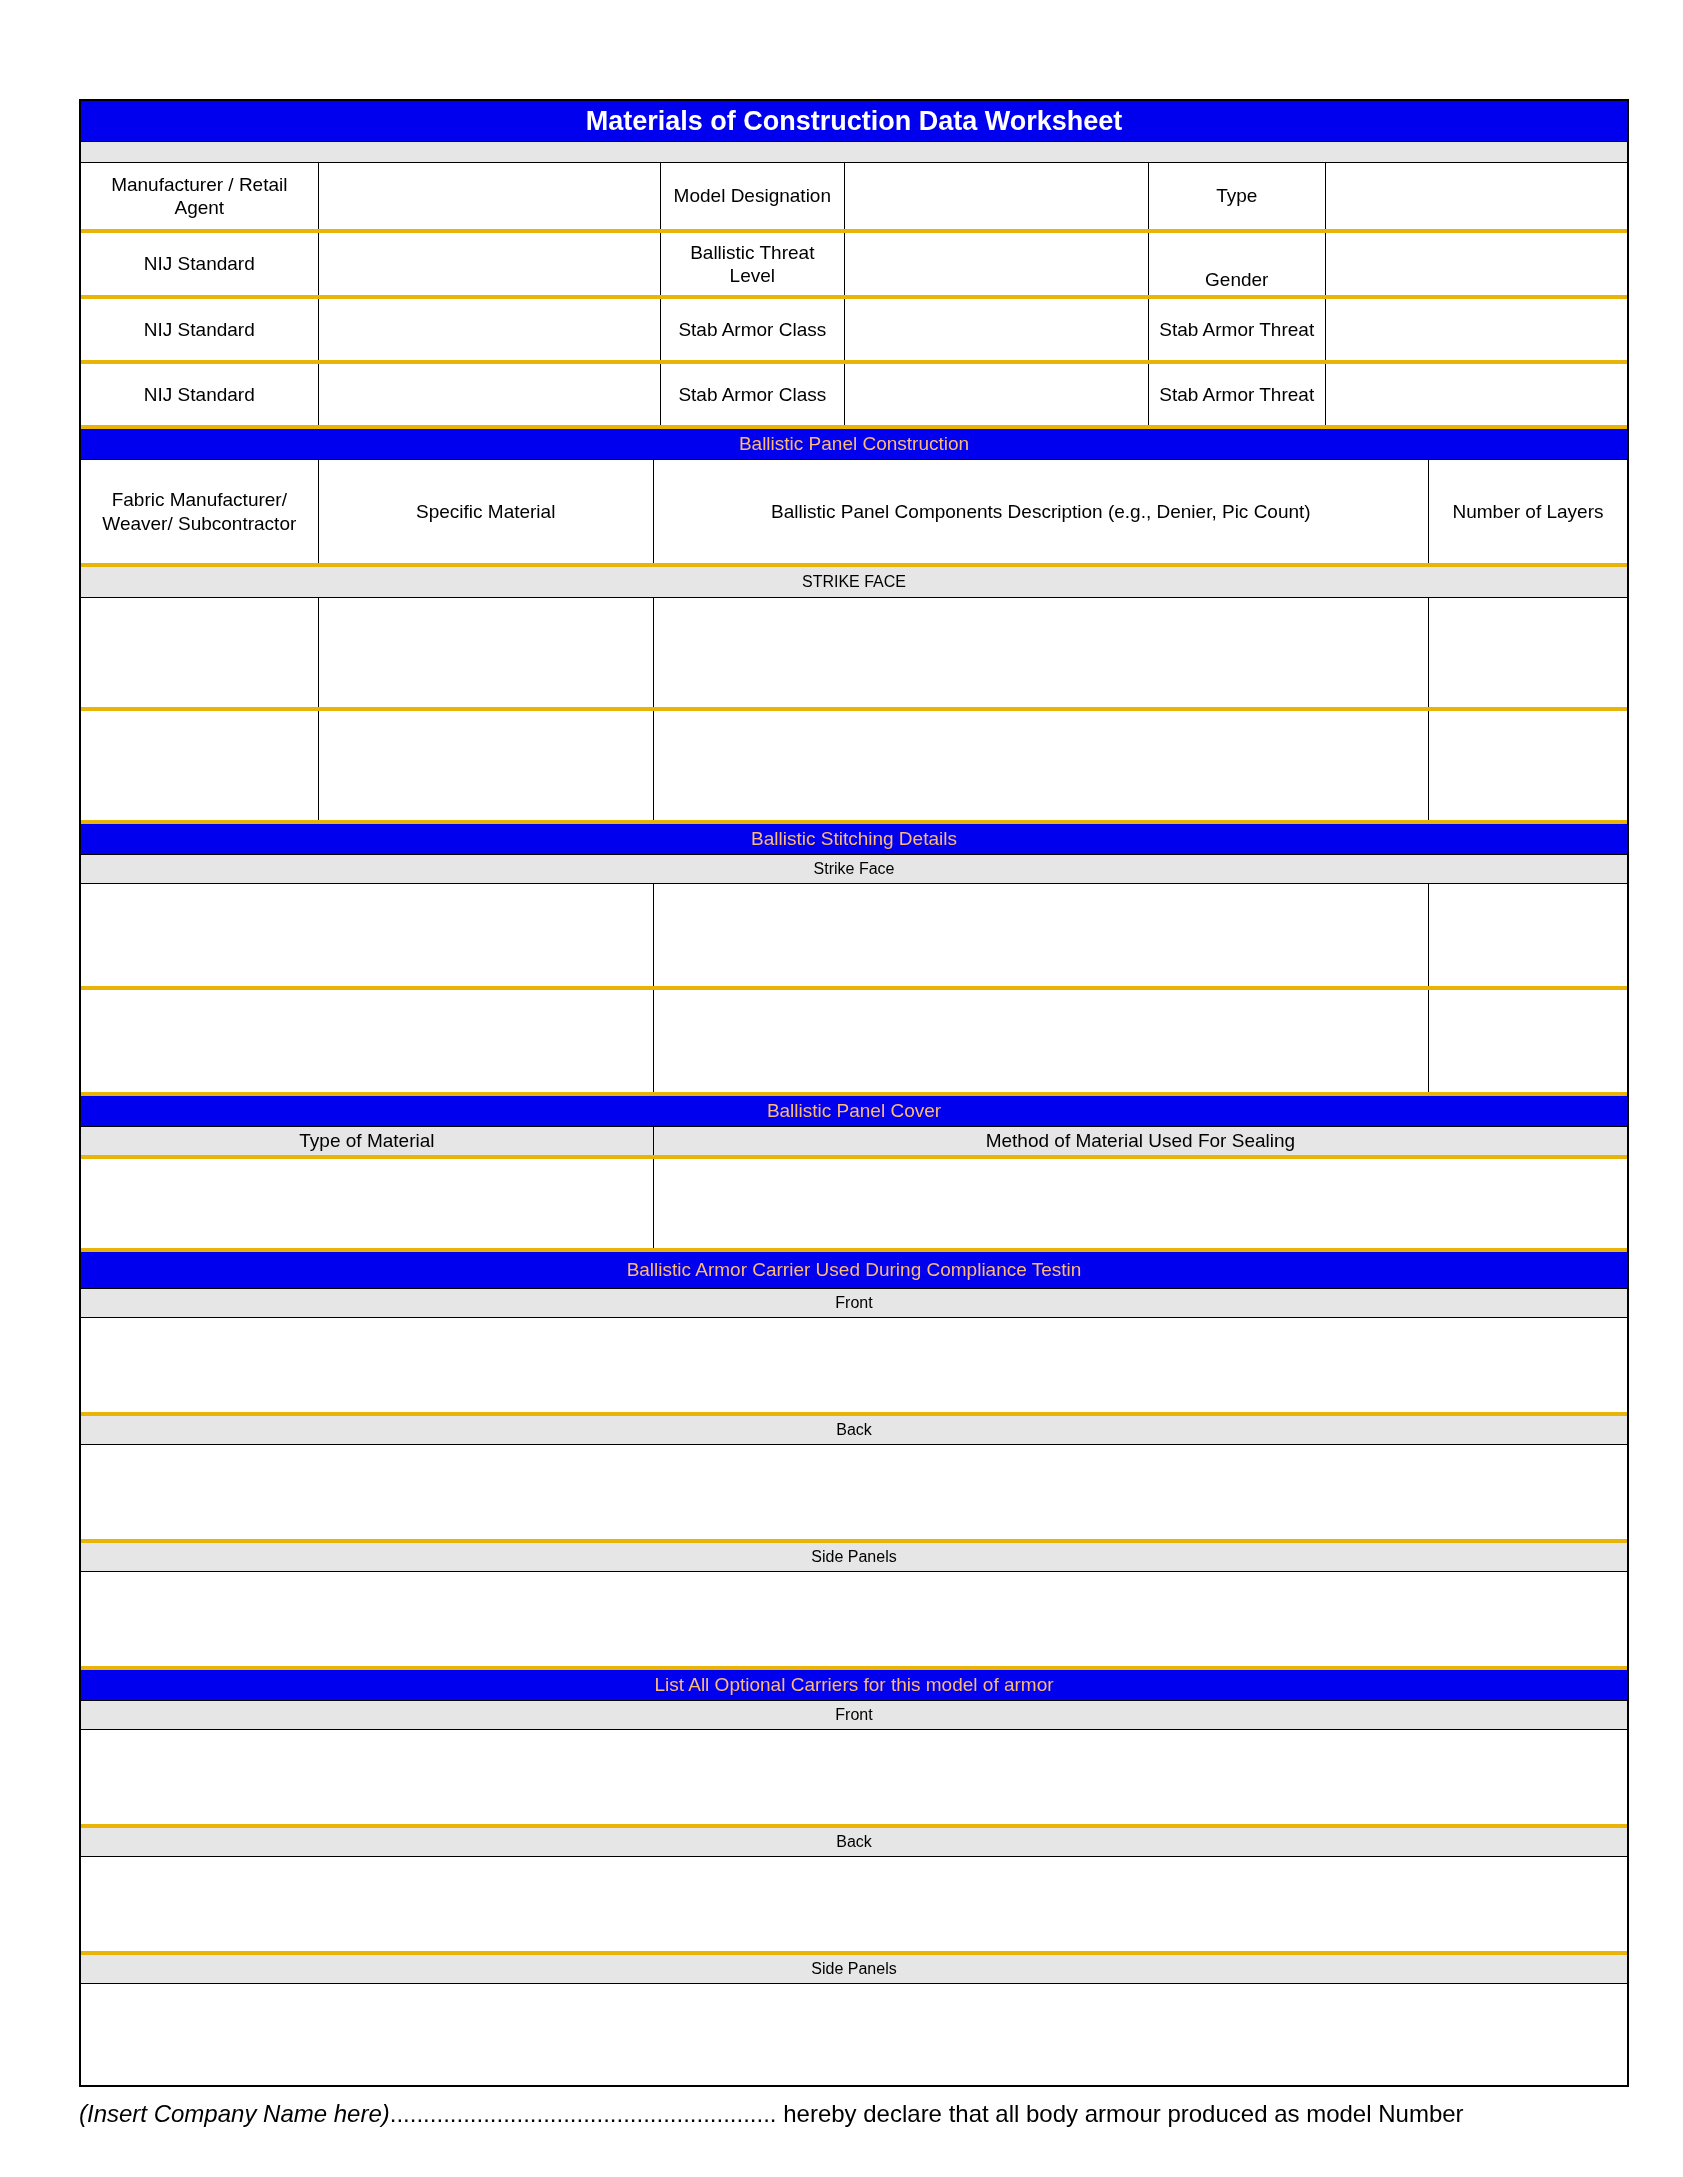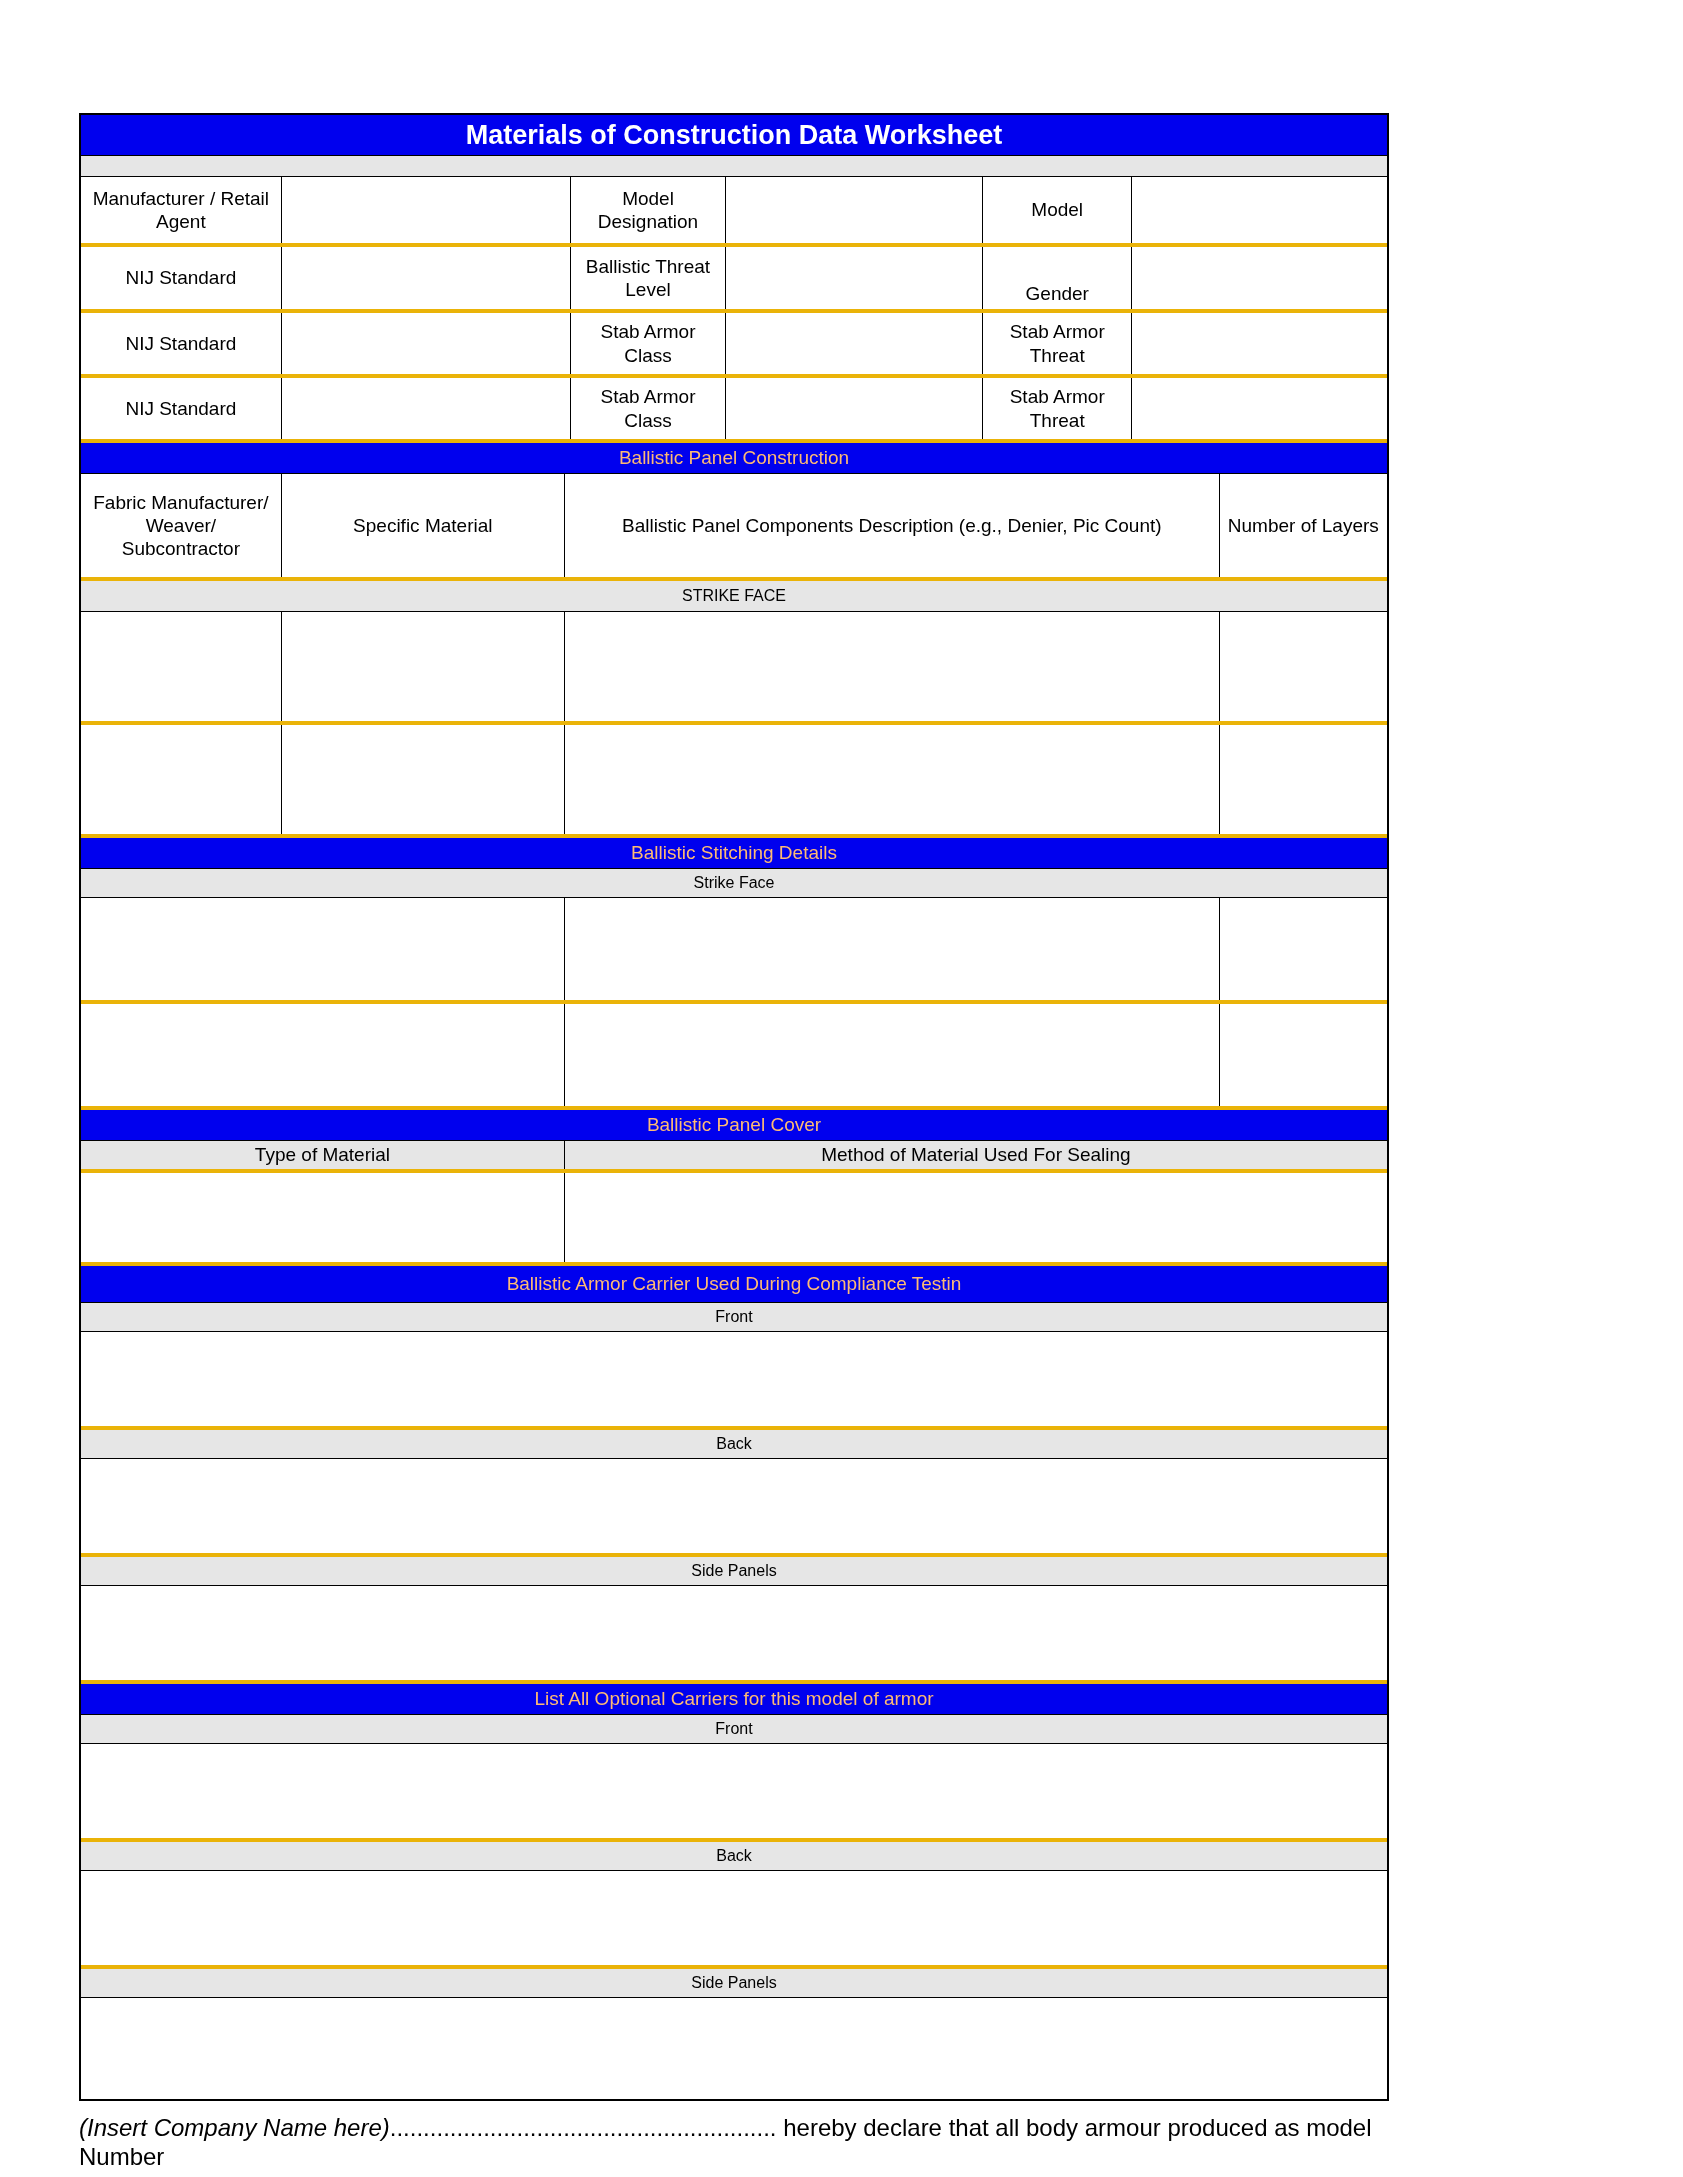--- a/index.html
+++ b/index.html
@@ -4,21 +4,21 @@
 <style>
   :root{
     --blue:#0000EE;
     --gray:#E6E6E6;
   }
   html,body{margin:0;padding:0}
   body{
     width:1683px;height:2177px;position:relative;background:#ffffff;
     font-family:"Liberation Sans",sans-serif;color:#000;
   }
-  .sheet{position:absolute;left:79px;top:113px;width:1310px}
+  .sheet{position:absolute;left:79px;top:99px;width:1550px}
   .tbl{border:2px solid #000}
   .row{display:flex;border-bottom:4px solid #eab308}
   .tbl > .row:last-child{border-bottom:none}
   .cell{
     border-right:1px solid #000;display:flex;align-items:center;justify-content:center;
     text-align:center;padding:3px 8px;font-size:19px;line-height:1.22;box-sizing:border-box;
   }
   .cell:last-child{border-right:none}
   .blank{background:#fff}
   .bottom-align{align-items:flex-end;padding-bottom:4px}
@@ -85,21 +85,21 @@
   <div class="tbl">
 
     <div class="title-bar">Materials of Construction Data Worksheet</div>
     <div class="strip"></div>
 
     <div class="row ht-row1">
       <div class="cell w-c1">Manufacturer / Retail Agent</div>
       <div class="cell blank w-c2"></div>
       <div class="cell w-c3">Model Designation</div>
       <div class="cell blank w-c4"></div>
-      <div class="cell w-c5">Model</div>
+      <div class="cell w-c5">Type</div>
       <div class="cell blank w-c6"></div>
     </div>
     <div class="row ht-row2">
       <div class="cell w-c1">NIJ Standard</div>
       <div class="cell blank w-c2"></div>
       <div class="cell w-c3">Ballistic Threat Level</div>
       <div class="cell blank w-c4"></div>
       <div class="cell w-c5 bottom-align">Gender</div>
       <div class="cell blank w-c6"></div>
     </div>

